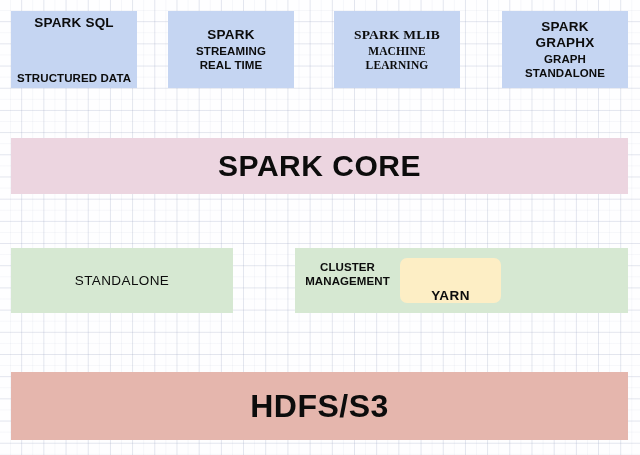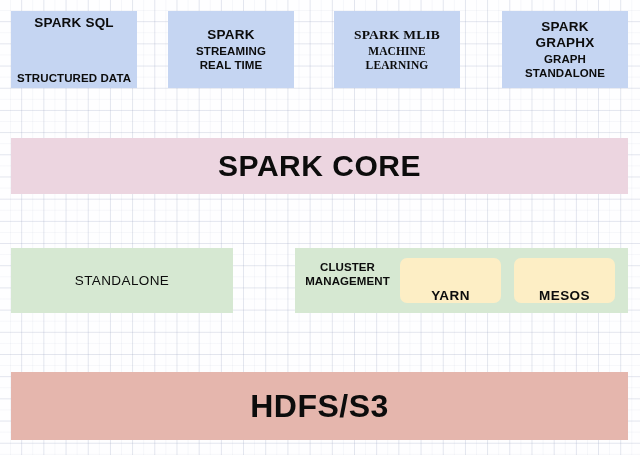--- a/index.html
+++ b/index.html
@@ -159,21 +159,18 @@
   <div class="box band-green" style="left:295px; top:248px; width:333px; height:65px;">
   </div>
 
   <div class="cm-label" style="left:300px; top:248px; width:95px; height:52px;">CLUSTER
 MANAGEMENT</div>
 
   <div class="box mgr" style="left:400px; top:258px; width:101px; height:45px;">
     <div class="mt">YARN</div>
   </div>
 
-  <div class="box mgr" style="left:514px; top:258px; width:101px; height:45px;">
-    <div class="mt">MESOS</div>
-  </div>
 
   <div class="box band-storage" style="left:11px; top:372px; width:617px; height:68px;">
     <div class="bt">HDFS/S3</div>
   </div>
 
 </div>
 
 </body></html>

